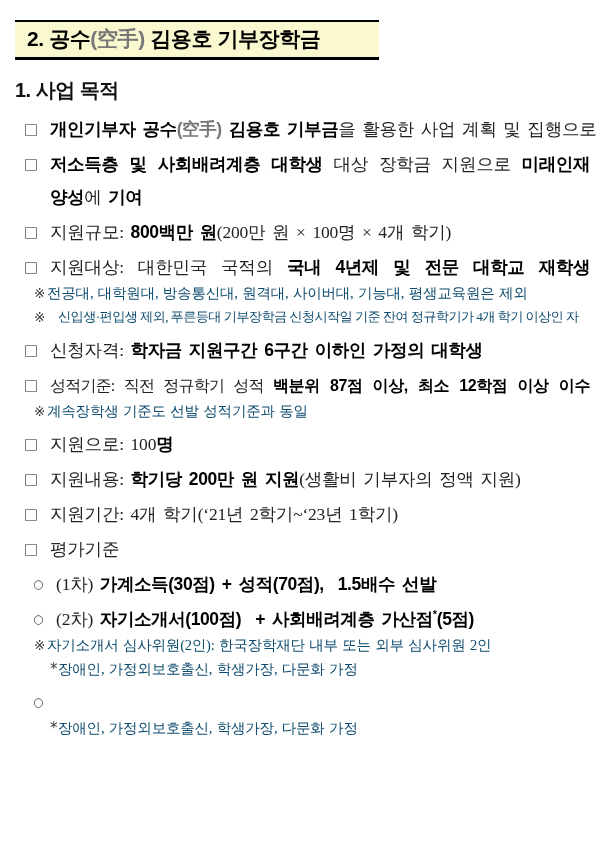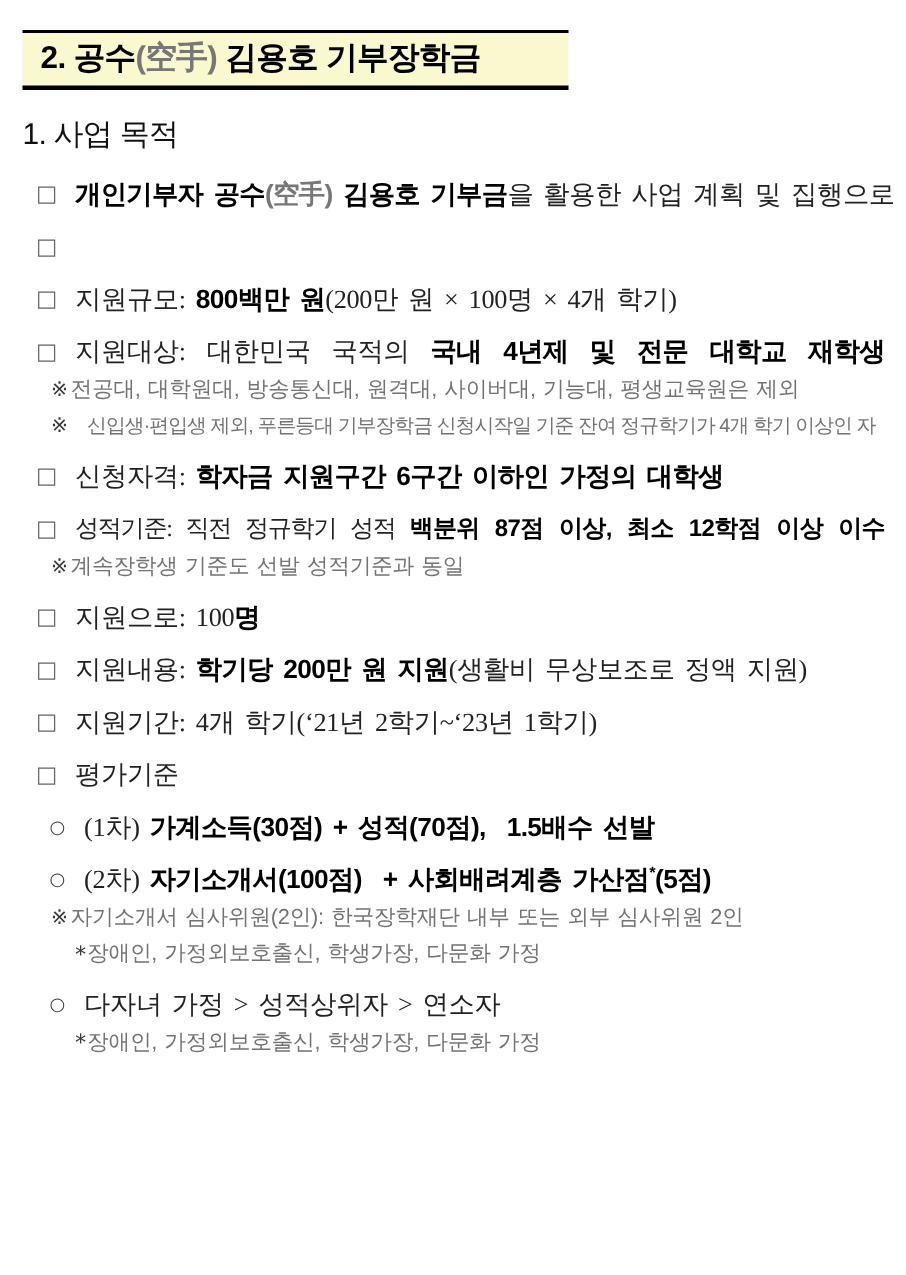--- a/index.html
+++ b/index.html
@@ -24,21 +24,21 @@
     font-weight:700;
     font-size:21px;
     letter-spacing:-0.5px;
     color:#0f0f0f;
     white-space:nowrap;
     line-height:26px;
   }
   .heading{
     margin:12px 0 10px 0;
     font-family:"Liberation Sans","DejaVu Sans",sans-serif;
-    font-weight:400;
+    font-weight:700;
     font-size:20px;
     letter-spacing:-0.5px;
     line-height:26px;
     color:#111111;
   }
   #doc > .heading:first-child{margin-top:17px;}
   .block{display:flex;align-items:flex-start;}
   .item{margin-top:2px;}
   .note{margin-top:0;}
   .item + .note{margin-top:-3px;}
@@ -59,22 +59,22 @@
   .line{
     line-height:33px;
     font-size:17.5px;
     white-space:nowrap;
     word-spacing:2.5px;
     letter-spacing:-0.2px;
   }
   .note .line{
     line-height:24px;
     font-size:14.5px;
-    font-family:Liberation Sans, sans-serif;
-    color:#737373;
+    font-family:Liberation Serif, serif;
+    color:#0c4a6e;
     word-spacing:1px;
   }
   .just{text-align:justify;text-align-last:justify;}
   .item .line.cond{letter-spacing:-0.8px;font-size:16px;word-spacing:1.5px;}
   .note .line.cond{letter-spacing:-0.6px;font-size:13.2px;word-spacing:0;margin-left:11px;}
   .seg{color:inherit;}
   .seg.b{
     font-family:"Liberation Sans","DejaVu Sans",sans-serif;
     font-weight:700;
     letter-spacing:-0.4px;
@@ -92,20 +92,22 @@
       <div class="heading">1. 사업 목적</div>
       <div class="block item box">
         <span class="marker-col">□</span>
         <div class="content">
           <div class="line just"><span class="seg b">개인기부자 공수</span><span class="seg b muted">(空手)</span><span class="seg b"> 김용호 기부금</span><span class="seg">을 활용한 사업 계획 및 집행으로</span></div>
         </div>
       </div>
       <div class="block item box">
         <span class="marker-col">□</span>
         <div class="content">
+          <div class="line just"><span class="seg b">저소득층 및 사회배려계층 대학생</span><span class="seg"> 대상 장학금 지원으로 </span><span class="seg b">미래인재</span></div>
+          <div class="line"><span class="seg b">양성</span><span class="seg">에 </span><span class="seg b">기여</span></div>
         </div>
       </div>
       <div class="block item box">
         <span class="marker-col">□</span>
         <div class="content">
           <div class="line"><span class="seg">지원규모: </span><span class="seg b">800백만 원</span><span class="seg">(200만 원 × 100명 × 4개 학기)</span></div>
         </div>
       </div>
       <div class="block item box">
         <span class="marker-col">□</span>
@@ -145,21 +147,21 @@
       </div>
       <div class="block item box">
         <span class="marker-col">□</span>
         <div class="content">
           <div class="line"><span class="seg">지원으로: 100</span><span class="seg b">명</span></div>
         </div>
       </div>
       <div class="block item box">
         <span class="marker-col">□</span>
         <div class="content">
-          <div class="line"><span class="seg">지원내용: </span><span class="seg b">학기당 200만 원 지원</span><span class="seg">(생활비 무상보조로 정액 지원)</span></div>
+          <div class="line"><span class="seg">지원내용: </span><span class="seg b">학기당 200만 원 지원</span><span class="seg">(생활비 기부자의 정액 지원)</span></div>
         </div>
       </div>
       <div class="block item box">
         <span class="marker-col">□</span>
         <div class="content">
           <div class="line"><span class="seg">지원기간: 4개 학기(‘21년 2학기~‘23년 1학기)</span></div>
         </div>
       </div>
       <div class="block item box">
         <span class="marker-col">□</span>
@@ -187,21 +189,20 @@
       </div>
       <div class="block note star">
         <span class="marker-col">*</span>
         <div class="content">
           <div class="line"><span class="seg">장애인, 가정외보호출신, 학생가장, 다문화 가정</span></div>
         </div>
       </div>
       <div class="block item circle">
         <span class="marker-col">○</span>
         <div class="content">
-          <div class="line"><span class="seg">다자녀 가정 &gt; 성적상위자 &gt; 연소자</span></div>
         </div>
       </div>
       <div class="block note star">
         <span class="marker-col">*</span>
         <div class="content">
           <div class="line"><span class="seg">장애인, 가정외보호출신, 학생가장, 다문화 가정</span></div>
         </div>
       </div>
     </div>
 </div>

